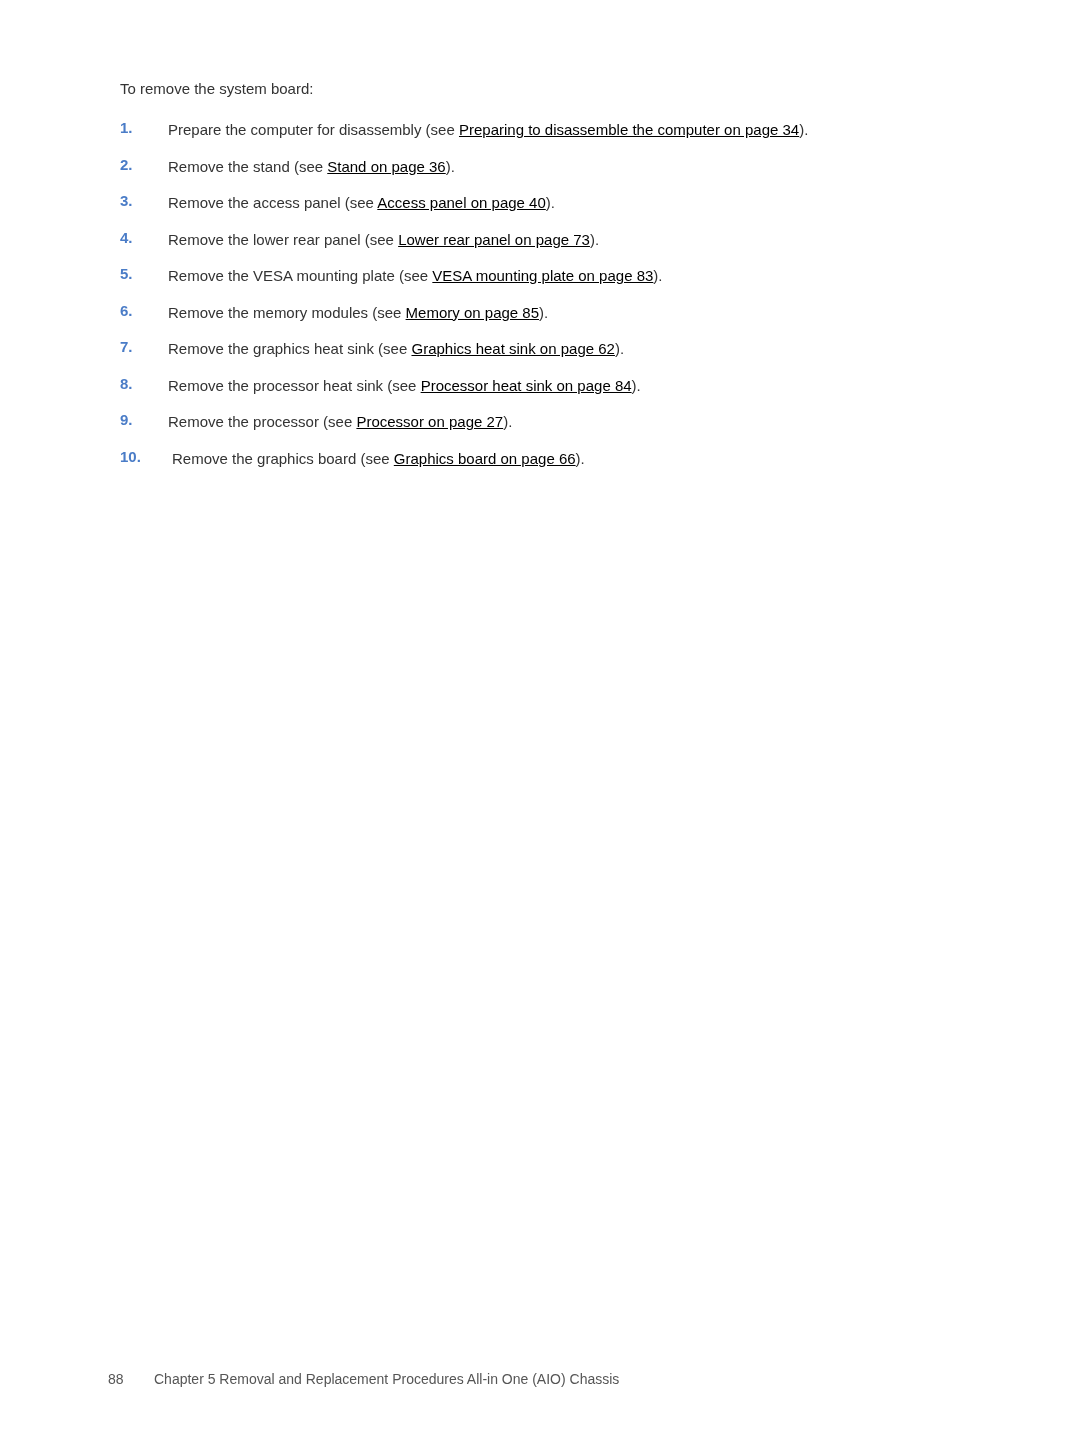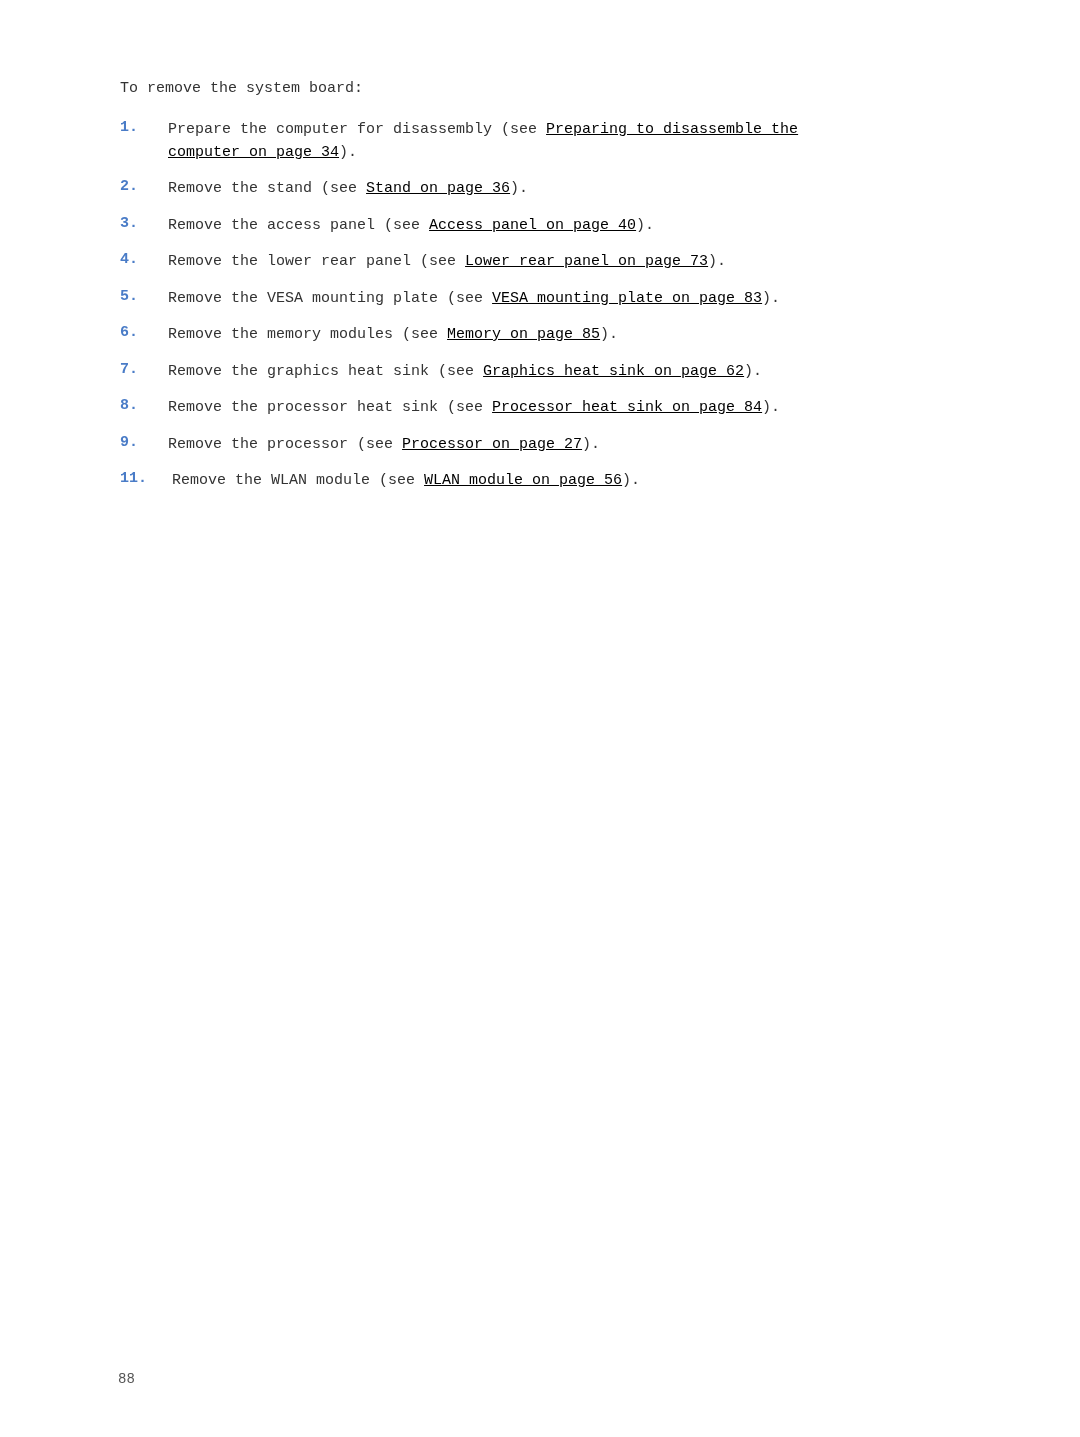--- a/index.html
+++ b/index.html
@@ -1,19 +1,18 @@
 <!DOCTYPE html>
 <html><head>
   <meta charset="utf-8">
   <style>
     * {
       margin: 0;
       padding: 0;
       box-sizing: border-box;
-      font-family: Liberation Mono, monospace;
     }
 
     body {
       background: #ffffff;
       font-family: Arial, Helvetica, sans-serif;
       font-size: 15px;
       color: #333333;
       width: 1080px;
       min-height: 1437px;
       position: relative;
@@ -62,21 +61,21 @@
     }
 
     a {
       color: #000000;
       text-decoration: underline;
     }
 
     .page-footer {
       position: absolute;
       bottom: 50px;
-      left: 118px;
+      left: 108px;
       right: 120px;
       display: flex;
       align-items: center;
       gap: 16px;
       font-size: 14px;
       color: #666666;
       border-top: none;
     }
 
     .footer-page-num {
@@ -127,21 +126,22 @@
       </li>
       <li>
         <span class="list-number">8.</span>
         <span class="list-text">Remove the processor heat sink (see <a href="#page63">Processor heat sink on page 84</a>).</span>
       </li>
       <li>
         <span class="list-number">9.</span>
         <span class="list-text">Remove the processor (see <a href="#page65">Processor on page 27</a>).</span>
       </li>
       <li>
-        <span class="list-number double">11.</span>
-        <span class="list-text">Remove the WLAN module (see <a href="#page56">WLAN module on page 56</a>).</span>
+        <span class="list-number double">10.</span>
+        <span class="list-text">Remove the graphics board (see <a href="#page66">Graphics board on page 66</a>).</span>
       </li>
     </ol>
 </div>
 
 <div class="page-footer">
   <span class="footer-page-num">88</span>
+  <span class="footer-chapter">Chapter 5   Removal and Replacement Procedures All-in One (AIO) Chassis</span>
 </div>
 
 </body></html>

